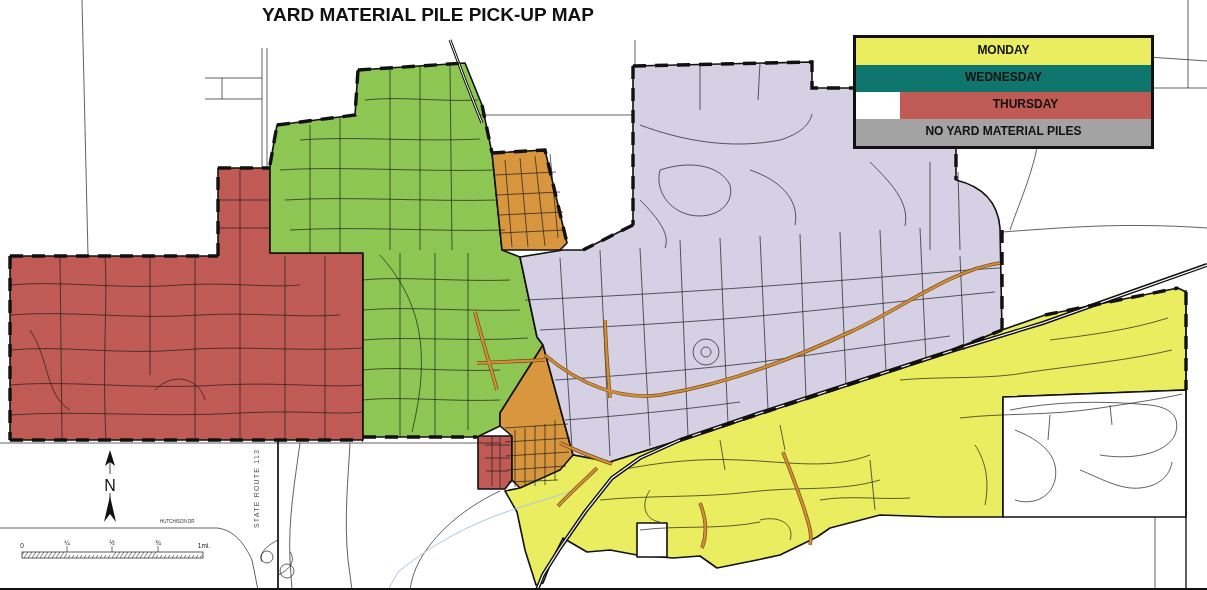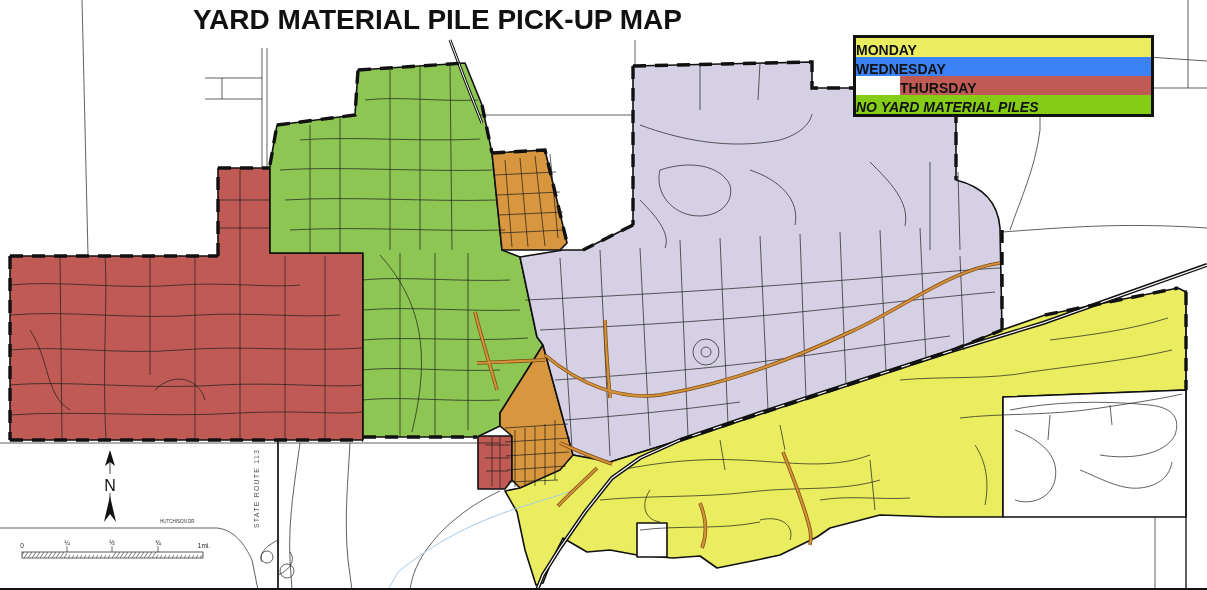--- a/index.html
+++ b/index.html
@@ -1,22 +1,22 @@
 <!DOCTYPE html>
 <html><head>
 <meta charset="utf-8">
 <style>
   html,body{margin:0;padding:0;background:#fff;}
   #stage{position:relative;width:1207px;height:590px;background:#fff;overflow:hidden;
          font-family:"Liberation Sans",sans-serif;}
   #map-svg{position:absolute;left:0;top:0;}
   #title{position:absolute;left:193px;top:4px;width:470px;text-align:center;
-         font-size:28px;font-weight:bold;color:#111;letter-spacing:0px;white-space:nowrap;}
+         font-size:19px;font-weight:bold;color:#111;letter-spacing:0px;white-space:nowrap;}
   #legend{position:absolute;left:853px;top:35px;width:295px;border:3px solid #111;background:#fff;}
-  .legend-row{height:19px;line-height:24.6px;text-align:left;font-size:14px;
+  .legend-row{height:27px;line-height:24.6px;text-align:center;font-size:12px;
               font-weight:bold;color:#111;white-space:nowrap;overflow:hidden;}
 </style>
 </head>
 <body>
 
 <div id="stage">
 
 <svg id="map-svg" width="1207" height="590" viewBox="0 0 1207 590" xmlns="http://www.w3.org/2000/svg">
   <defs>
     <pattern id="hatch" width="4" height="6" patternUnits="userSpaceOnUse">
@@ -97,18 +97,18 @@
   </g>
 
   <text transform="translate(259,528) rotate(-90)" font-size="7" letter-spacing="1.2" fill="#555" font-family="Liberation Sans, sans-serif">STATE ROUTE 113</text>
   <text x="160" y="523" font-size="4.5" fill="#333" font-family="Liberation Sans, sans-serif">HUTCHISON DR</text>
 </svg>
 
 <div id="title">YARD MATERIAL PILE PICK-UP MAP</div>
 
 <div id="legend">
   <div class="legend-row" style="background: rgb(233, 237, 95);">MONDAY</div>
-  <div class="legend-row" style="background: #3b82f6;">WEDNESDAY</div>
+  <div class="legend-row" style="background: #0f766e;">WEDNESDAY</div>
   <div class="legend-row" style="background: rgb(192, 90, 84); margin-left: 44px;">THURSDAY</div>
-  <div class="legend-row" style="background: #84cc16; font-style: italic;">NO YARD MATERIAL PILES</div>
+  <div class="legend-row" style="background: #a3a3a3;">NO YARD MATERIAL PILES</div>
 </div>
 
 </div>
 
 </body></html>

